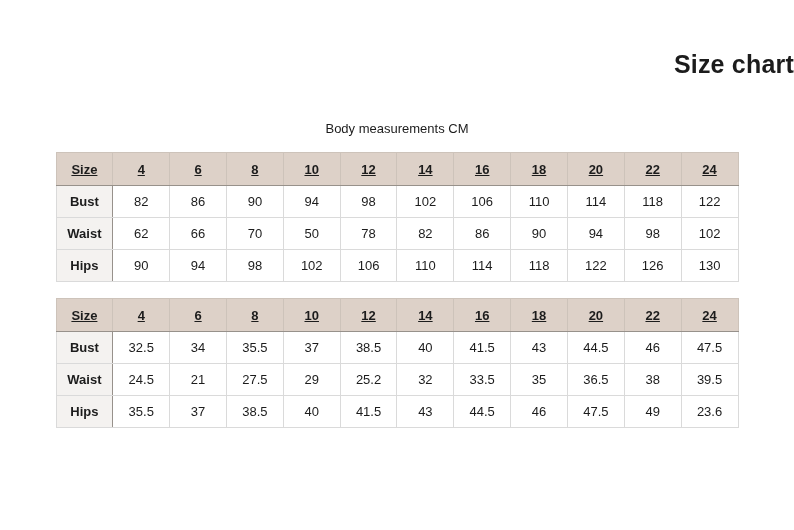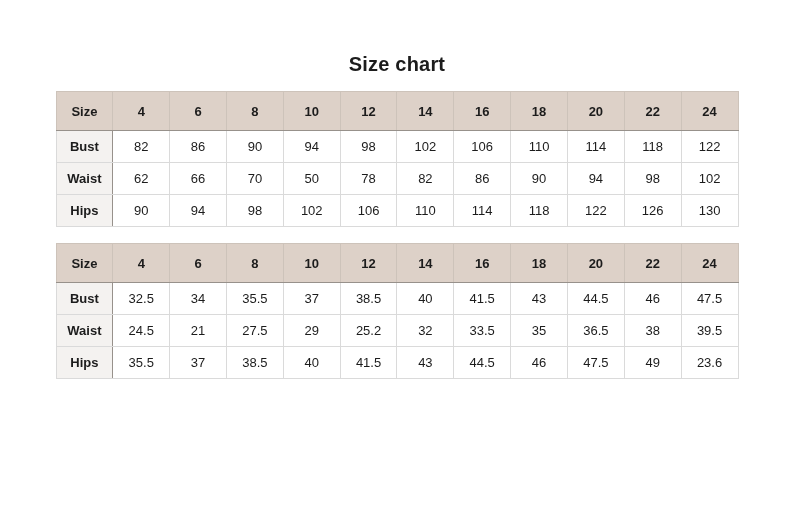--- a/index.html
+++ b/index.html
@@ -15,22 +15,22 @@
   body {
     width: 794px;
     height: 530px;
     background: #ffffff;
     font-family: "Liberation Sans", sans-serif;
     color: var(--text);
     overflow: hidden;
   }
   h1.page-title {
     margin: 54px 0 0 0;
-    text-align: center;
-    font-size: 20px;
+    text-align: right;
+    font-size: 25px;
     line-height: 21px;
     font-weight: 700;
     letter-spacing: 0.2px;
   }
   .caption {
     text-align: center;
     font-size: 13px;
     line-height: 15px;
     font-weight: 400;
   }
@@ -48,38 +48,40 @@
     font-size: 13px;
     text-align: center;
     vertical-align: middle;
     border: 1px solid var(--border);
   }
   .size-table thead th {
     background: var(--header-bg);
     font-weight: 700;
     border-color: var(--header-border);
     border-bottom: 1px solid var(--border-dark);
-    height: 39px;
+    height: 33px;
+    text-decoration: underline;
   }
   .size-table tbody th.label-col {
     background: var(--label-bg);
     font-weight: 700;
     border-right: 1px solid var(--border-dark);
   }
   .size-table tbody td {
     background: #ffffff;
     font-weight: 400;
   }
 </style>
 </head>
 <body>
 
 <h1 class="page-title">Size chart</h1>
 
 <section id="section-cm">
+  <div class="caption">Body measurements CM</div>
   <table class="size-table">
       <thead>
         <tr>
           <th class="label-col">Size</th>
           <th>4</th>
           <th>6</th>
           <th>8</th>
           <th>10</th>
           <th>12</th>
           <th>14</th>

